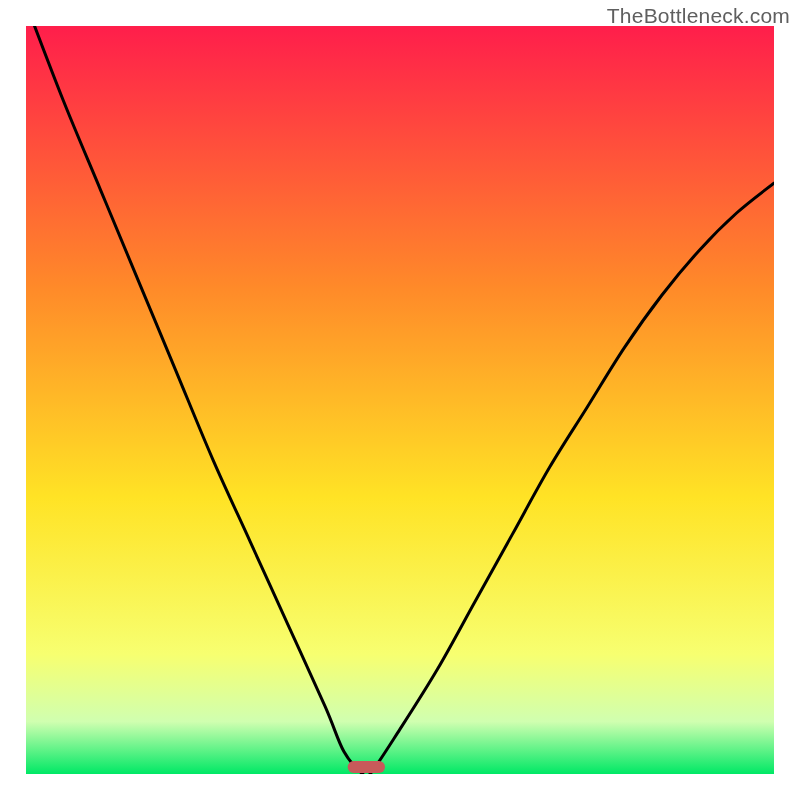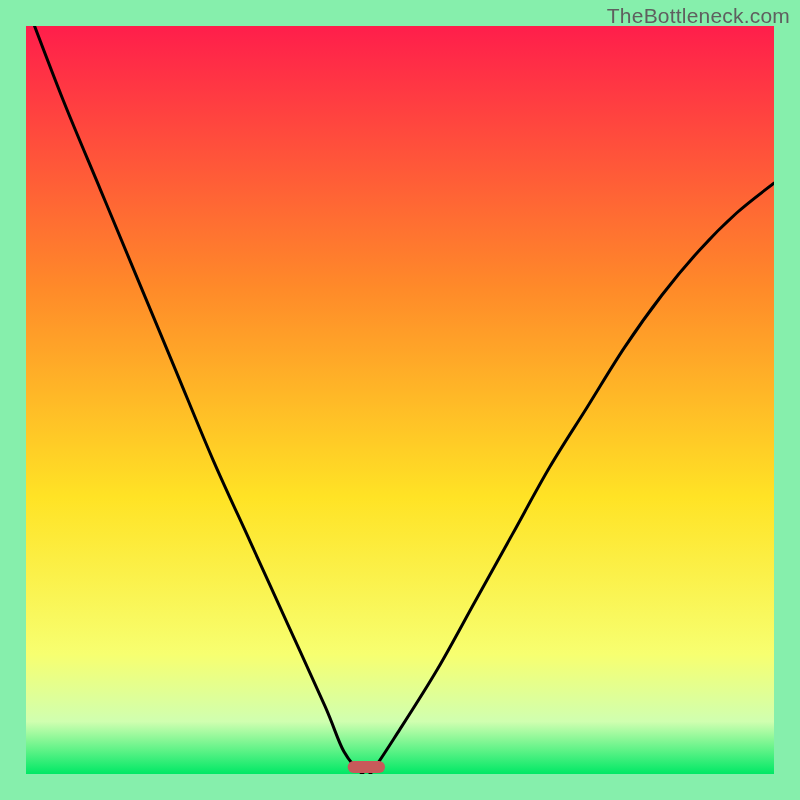--- a/index.html
+++ b/index.html
@@ -10,21 +10,21 @@
     background: #000;
     overflow: hidden;
     font-family: Arial, Helvetica, sans-serif;
   }
   .frame {
     position: absolute;
     left: 0;
     top: 0;
     width: 800px;
     height: 800px;
-    background: #86efac;
+    background: #ffffff;
   }
   .plot {
     position: absolute;
     left: 26px;
     top: 26px;
     width: 748px;
     height: 748px;
   }
   .watermark {
     position: absolute;

